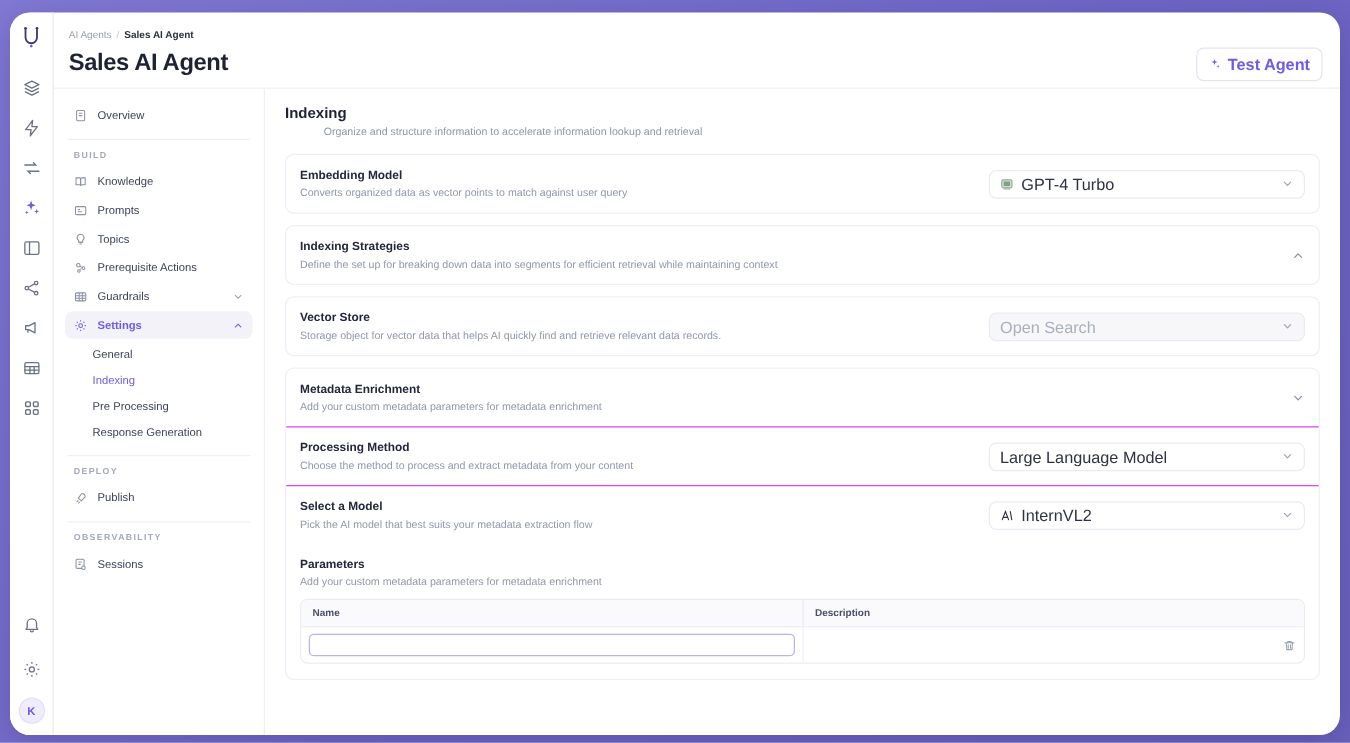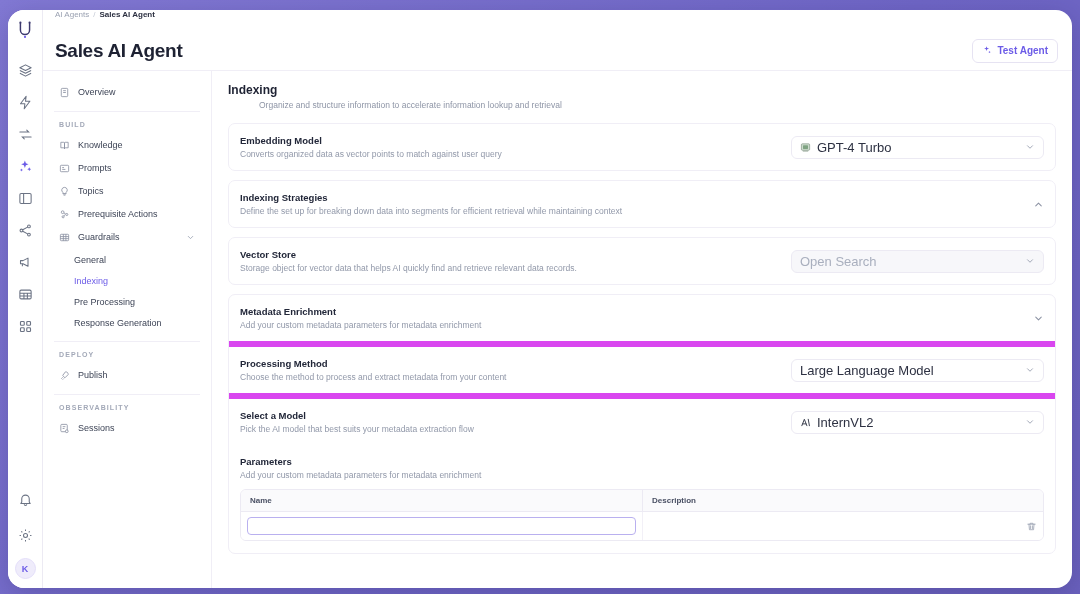--- a/index.html
+++ b/index.html
@@ -62,41 +62,41 @@
     font-size: 9px; font-weight: bold;
     display: flex; align-items: center; justify-content: center;
     border: 1px solid #e3def9;
   }
 
   
   .window-body { flex: 1; display: flex; flex-direction: column; min-width: 0; }
 
   .breadcrumb-bar {
     height: 22px;
-    display: flex; align-items: flex-start;
+    display: flex; align-items: flex-end;
     padding: 0 0 0 12px;
     font-size: 8px;
     gap: 4px;
   }
   .crumb { color: #9aa1b1; }
   .crumb.sep { color: #c3c8d4; }
   .crumb.current { color: #2d3142; font-weight: bold; }
 
   .title-bar {
     height: 38px;
     display: flex; align-items: center; justify-content: space-between;
     padding: 0 14px 0 12px;
   }
   .page-title { font-size: 19px; font-weight: bold; color: #1e2233; letter-spacing:-.3px; }
   .test-agent-btn {
-    display: flex; align-items: flex-start; gap: 5px;
+    display: flex; align-items: flex-end; gap: 5px;
     border: 1px solid #e6e3f2;
     border-radius: 6px;
     padding: 5px 9px;
-    font-size: 10px; font-weight: bold;
+    font-size: 13px; font-weight: bold;
     color: #6c5ce7;
     background: #fff;
     cursor: pointer;
   }
   .test-agent-btn svg { width: 10px; height: 10px; }
 
   .content-split { flex: 1; display: flex; min-height: 0; border-top: 1px solid #f0eef6; }
 
   
   .nav-panel {
@@ -151,21 +151,21 @@
     border: 1px solid #f0eef6;
     border-radius: 7px;
     background: #fff;
     margin-bottom: 9px;
   }
   .row {
     display: flex; align-items: center; justify-content: space-between;
     padding: 11px 11px;
     gap: 12px;
   }
-  .row + .row { border-top: 6px solid #d946ef; }
+  .row + .row { border-top: 1px solid #d946ef; }
   .row-text { min-width: 0; }
   .row-title { font-size: 9.5px; font-weight: bold; color: #222739; margin-bottom: 3px; }
   .row-desc { font-size: 8.5px; color: #9198a9; }
 
   .select {
     width: 253px; flex: 0 0 253px;
     height: 23px;
     border: 1px solid #eceaf3;
     border-radius: 6px;
     display: flex; align-items: center;
@@ -394,20 +394,34 @@
               </svg>
           </span>
           <span class="ni-label">Guardrails</span>
           <span class="ni-chev">
             <svg viewBox="0 0 24 24" fill="none" stroke="currentColor" stroke-width="2.2" stroke-linecap="round" stroke-linejoin="round">
                 <path d="M6 9l6 6 6-6"></path>
               </svg>
           </span>
         </div>
 
+        <div class="nav-item active">
+          <span class="ni-ico">
+            <svg viewBox="0 0 24 24" fill="none" stroke="currentColor" stroke-width="1.8">
+                <circle cx="12" cy="12" r="3.2"></circle>
+                <path d="M12 2.8v2.2M12 19v2.2M2.8 12H5M19 12h2.2M5.4 5.4 7 7M17 17l1.6 1.6M18.6 5.4 17 7M7 17l-1.6 1.6"></path>
+              </svg>
+          </span>
+          <span class="ni-label">Settings</span>
+          <span class="ni-chev">
+            <svg viewBox="0 0 24 24" fill="none" stroke="currentColor" stroke-width="2.2" stroke-linecap="round" stroke-linejoin="round">
+                <path d="M6 15l6-6 6 6"></path>
+              </svg>
+          </span>
+        </div>
 
         <div class="nav-sub">General</div>
         <div class="nav-sub active">Indexing</div>
         <div class="nav-sub">Pre Processing</div>
         <div class="nav-sub">Response Generation</div>
 
         <div class="nav-divider"></div>
 
         <div class="nav-group-label">DEPLOY</div>
         <div class="nav-item">

